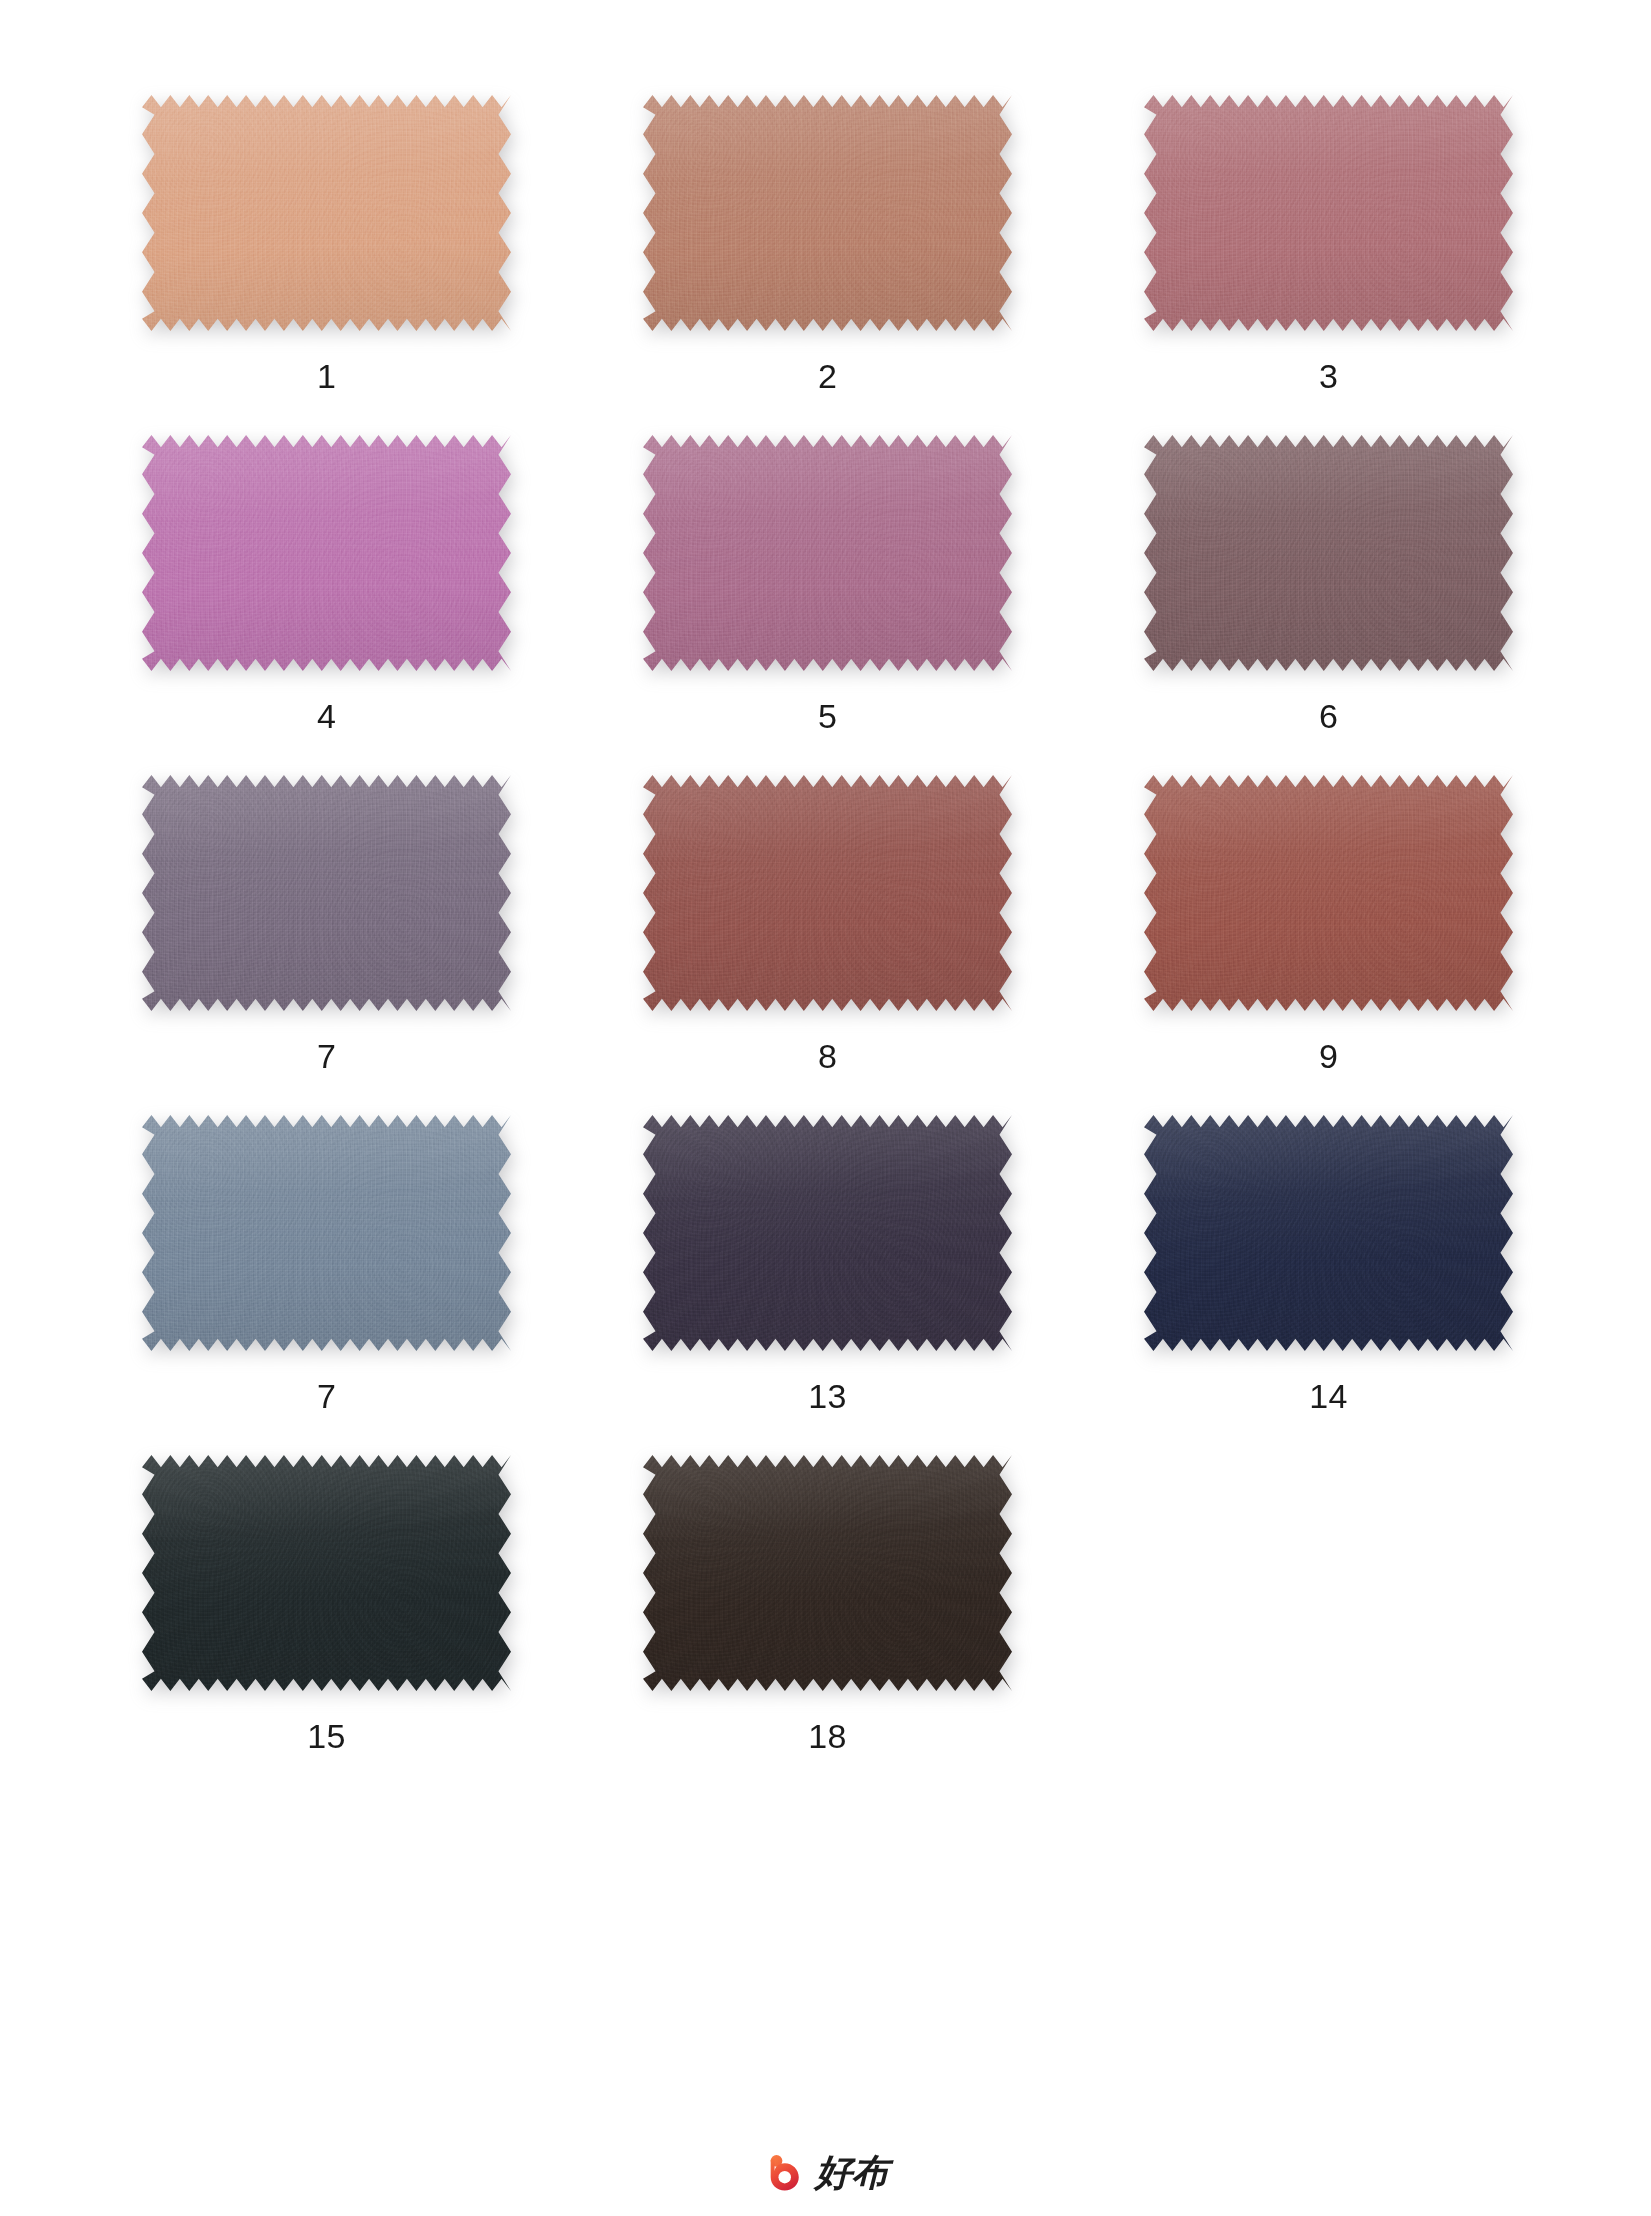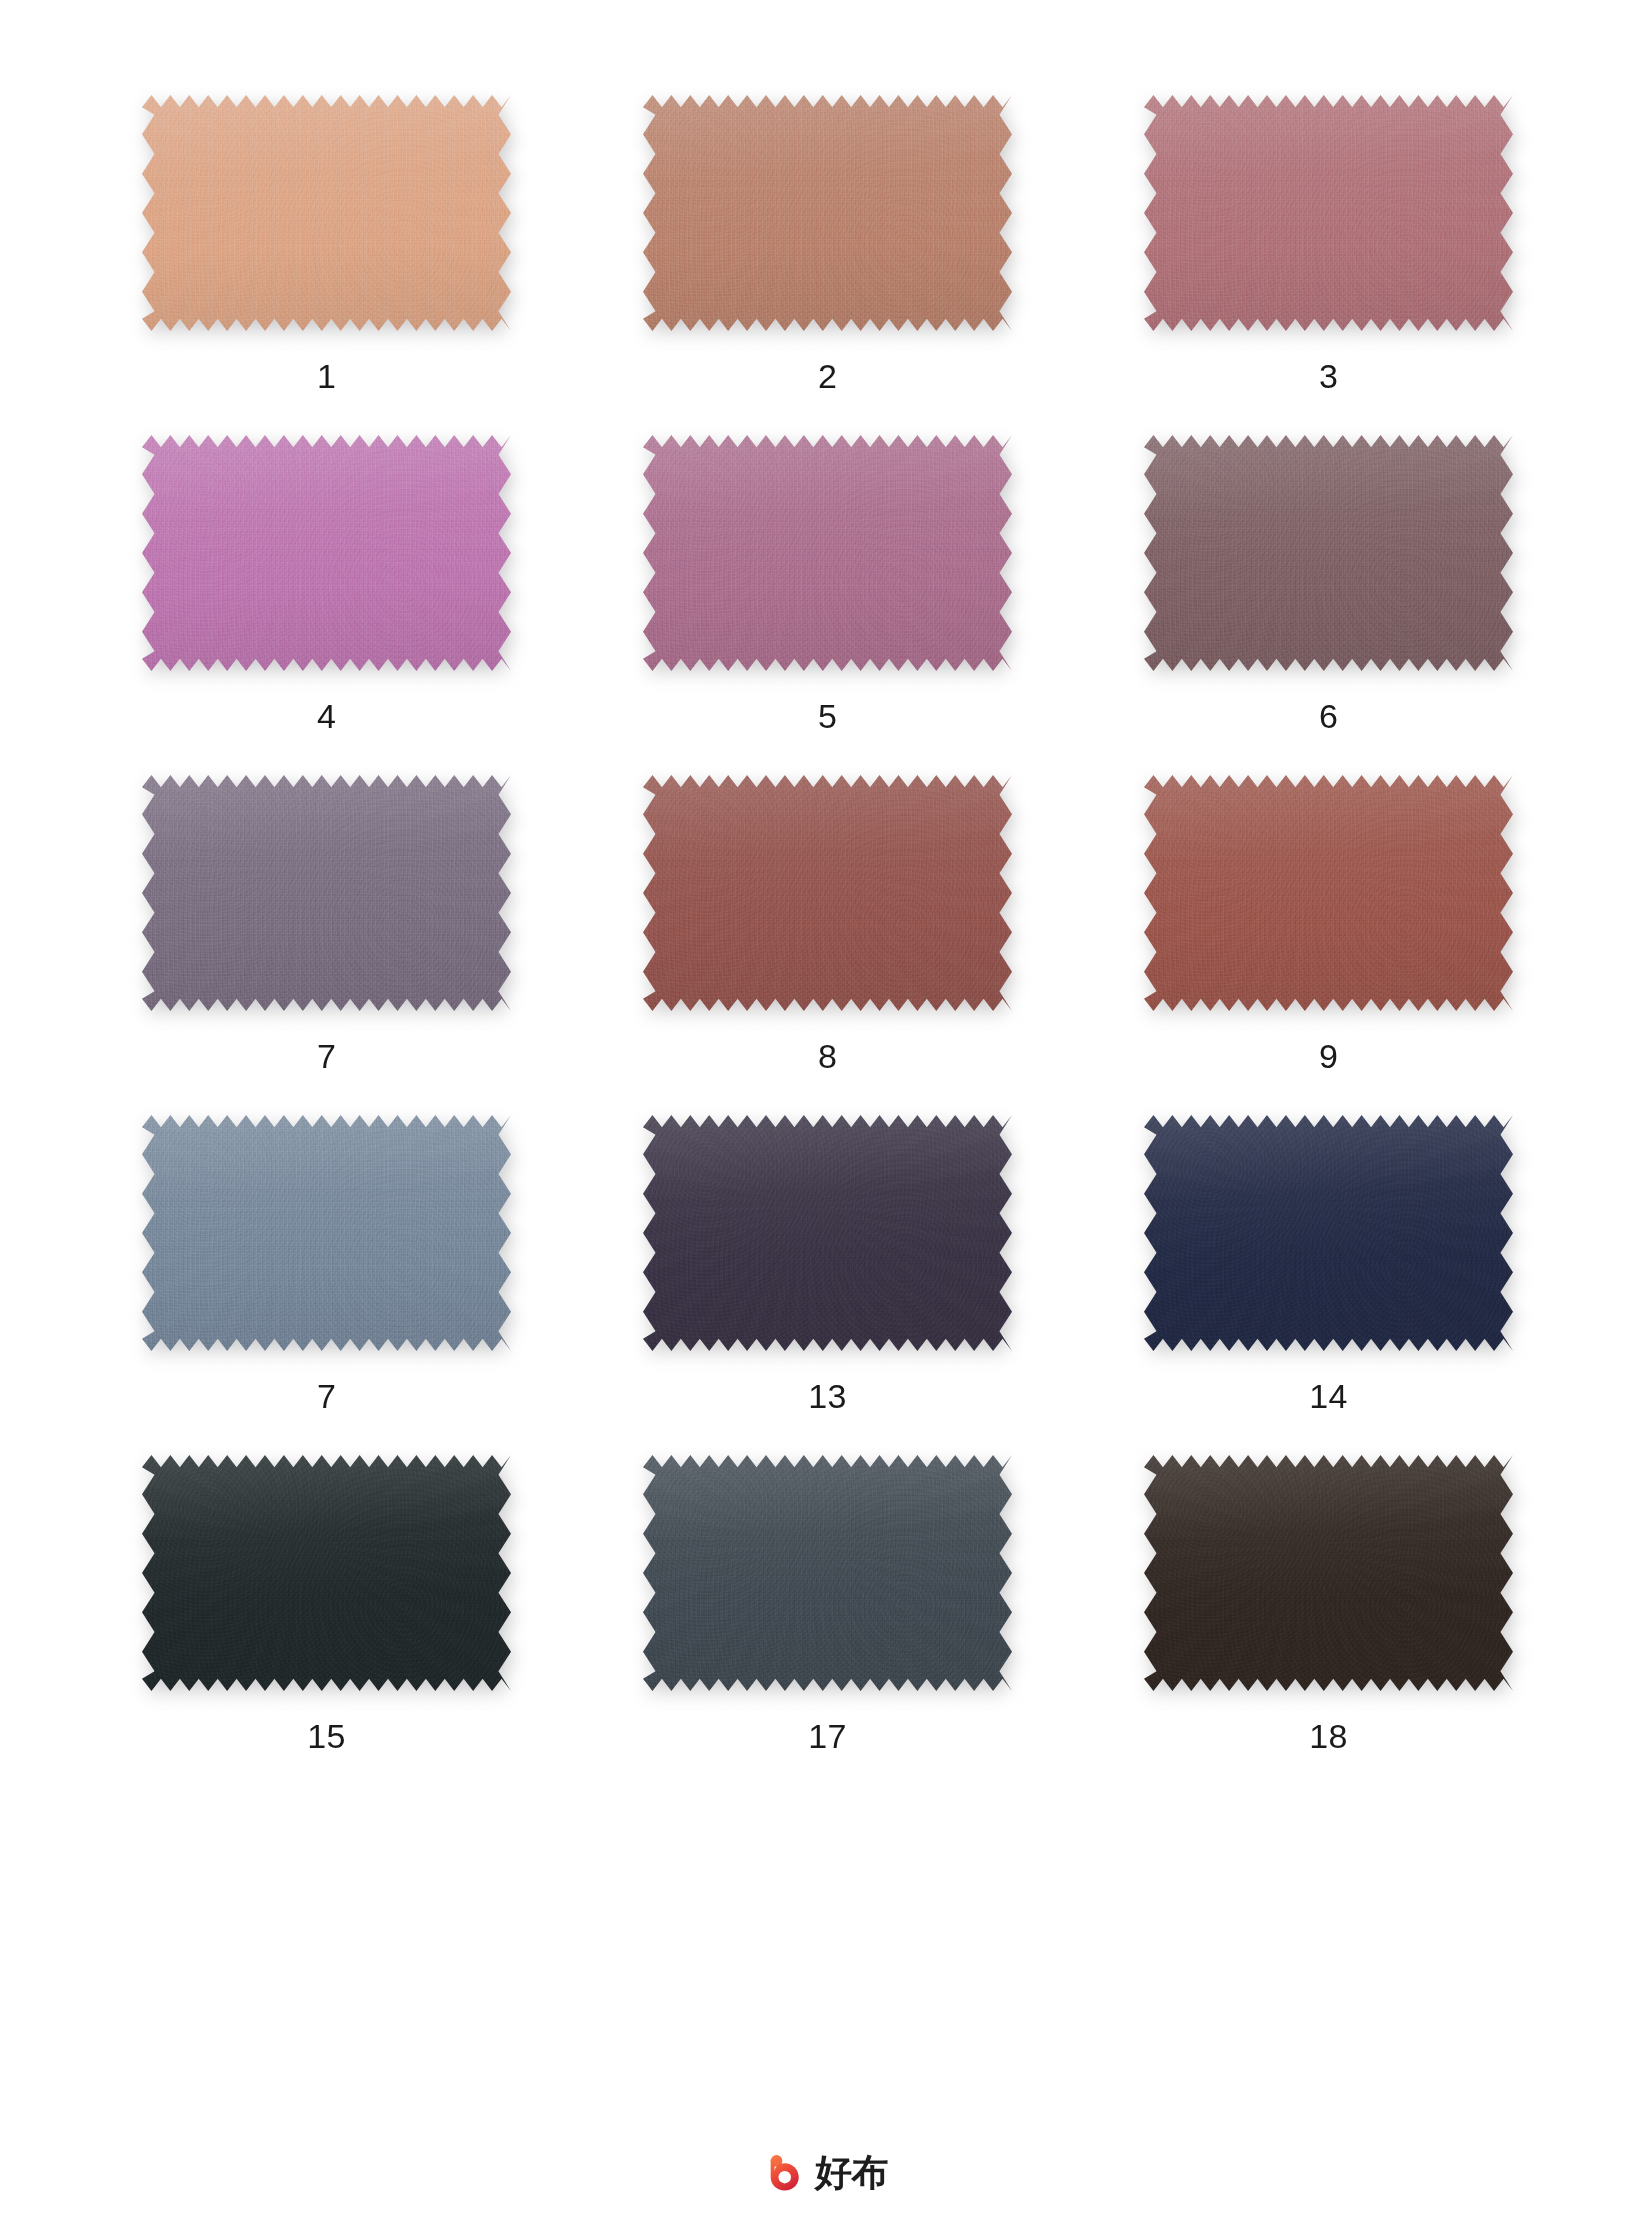--- a/index.html
+++ b/index.html
@@ -179,20 +179,21 @@
   
   .brand-footer {
     position: absolute;
     left: 3px;
     right: 0;
     bottom: 24px;
     display: flex;
     align-items: center;
     justify-content: center;
     gap: 10px;
+    font-style: italic;
   }
 
   .brand-mark {
     width: 39px;
     height: 39px;
     display: block;
     flex: 0 0 auto;
   }
 
   .brand-name {
@@ -325,28 +326,20 @@
     <div class="swatch-cell">
       <div class="swatch-shadow">
         <div class="swatch-fabric" style="background-color: rgb(33, 41, 43);">
           <div class="swatch-sheen"></div>
         </div>
       </div>
       <div class="swatch-label">15</div>
     </div>
 
 
-    <div class="swatch-cell">
-      <div class="swatch-shadow">
-        <div class="swatch-fabric" style="background-color: rgb(65, 74, 82);">
-          <div class="swatch-sheen"></div>
-        </div>
-      </div>
-      <div class="swatch-label">17</div>
-    </div>
 
     <div class="swatch-cell">
       <div class="swatch-shadow">
         <div class="swatch-fabric" style="background-color: rgb(49, 39, 34);">
           <div class="swatch-sheen"></div>
         </div>
       </div>
       <div class="swatch-label">18</div>
     </div>
 

